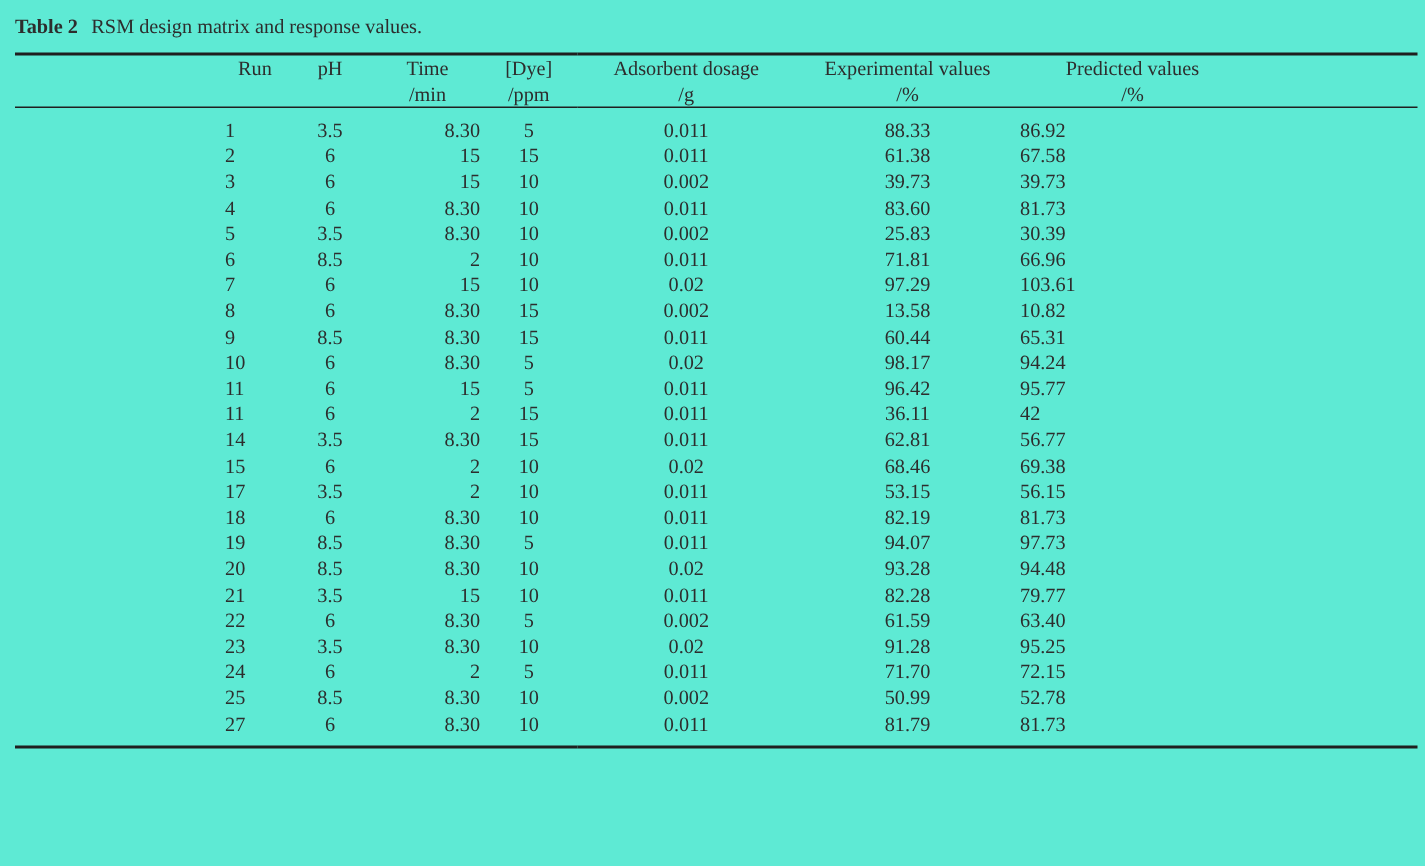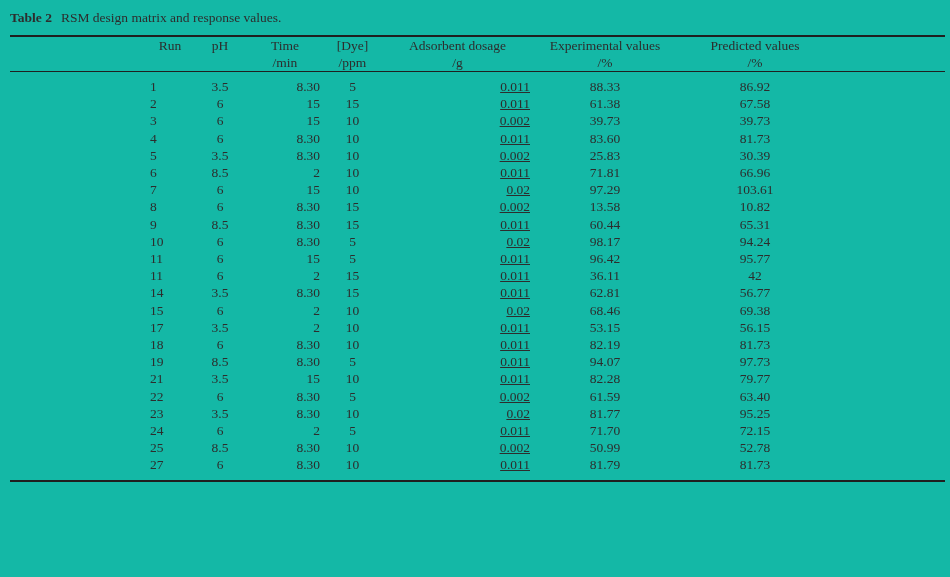--- a/index.html
+++ b/index.html
@@ -6,21 +6,21 @@
     margin: 0;
     padding: 0;
     background: #fbfbfa;
     font-family: "Liberation Serif", "DejaVu Serif", serif;
     color: #2d2d2d;
   }
   .sheet {
     position: relative;
     width: 950px;
     height: 577px;
-    background: #14b8a6;
+    background: #5eead4;
     overflow: hidden;
   }
   .titlebar {
     box-sizing: border-box;
     height: 35px;
     padding: 8px 0 0 10px;
     font-size: 13.5px;
     line-height: 19px;
     white-space: nowrap;
   }
@@ -61,22 +61,22 @@
   tbody td {
     line-height: 17.2px;
     text-align: center;
   }
   tbody tr:first-child td { padding-top: 6px; }
   tbody tr:last-child td  { padding-bottom: 6px; }
 
   
   td.c-run      { text-align: left; padding-left: 7px; }
   td.c-time     { text-align: right; padding-left: 15px; }
-  td.c-dosage   { text-align: right; padding-left: 58px; text-decoration: underline; }
-  td.c-predicted{ text-align: center; padding-left: 64px; }
+  td.c-dosage   { text-align: center; padding-left: 58px; }
+  td.c-predicted{ text-align: left; padding-left: 64px; }
 </style>
 </head>
 <body>
 
 <div class="sheet">
 
   <div class="titlebar">
     <span class="tbl-label">Table 2</span><span>RSM design matrix and response values.</span>
   </div>
 
@@ -309,20 +309,31 @@
           <td class="c-ph">8.5</td>
           <td class="c-time">8.30</td>
           <td class="c-dye">5</td>
           <td class="c-dosage">0.011</td>
           <td class="c-experimental">94.07</td>
           <td class="c-predicted">97.73</td>
           <td></td>
         </tr>
         <tr>
           <td></td>
+          <td class="c-run">20</td>
+          <td class="c-ph">8.5</td>
+          <td class="c-time">8.30</td>
+          <td class="c-dye">10</td>
+          <td class="c-dosage">0.02</td>
+          <td class="c-experimental">93.28</td>
+          <td class="c-predicted">94.48</td>
+          <td></td>
+        </tr>
+        <tr>
+          <td></td>
           <td class="c-run">21</td>
           <td class="c-ph">3.5</td>
           <td class="c-time">15</td>
           <td class="c-dye">10</td>
           <td class="c-dosage">0.011</td>
           <td class="c-experimental">82.28</td>
           <td class="c-predicted">79.77</td>
           <td></td>
         </tr>
         <tr>
@@ -336,21 +347,21 @@
           <td class="c-predicted">63.40</td>
           <td></td>
         </tr>
         <tr>
           <td></td>
           <td class="c-run">23</td>
           <td class="c-ph">3.5</td>
           <td class="c-time">8.30</td>
           <td class="c-dye">10</td>
           <td class="c-dosage">0.02</td>
-          <td class="c-experimental">81.77</td>
+          <td class="c-experimental">91.28</td>
           <td class="c-predicted">95.25</td>
           <td></td>
         </tr>
         <tr>
           <td></td>
           <td class="c-run">24</td>
           <td class="c-ph">6</td>
           <td class="c-time">2</td>
           <td class="c-dye">5</td>
           <td class="c-dosage">0.011</td>

